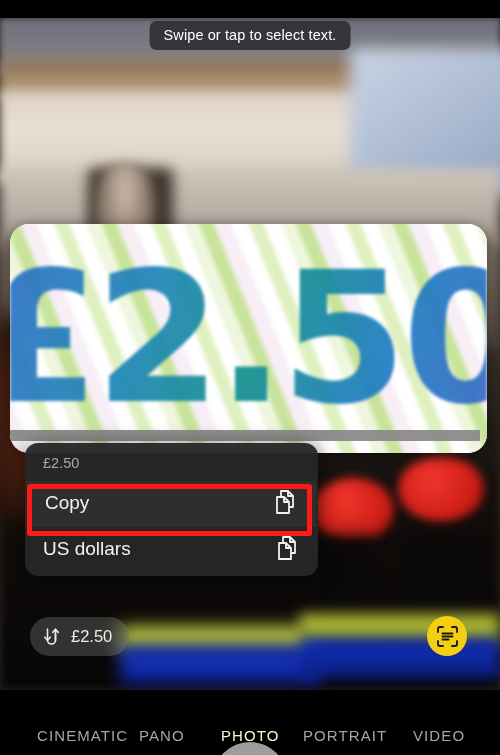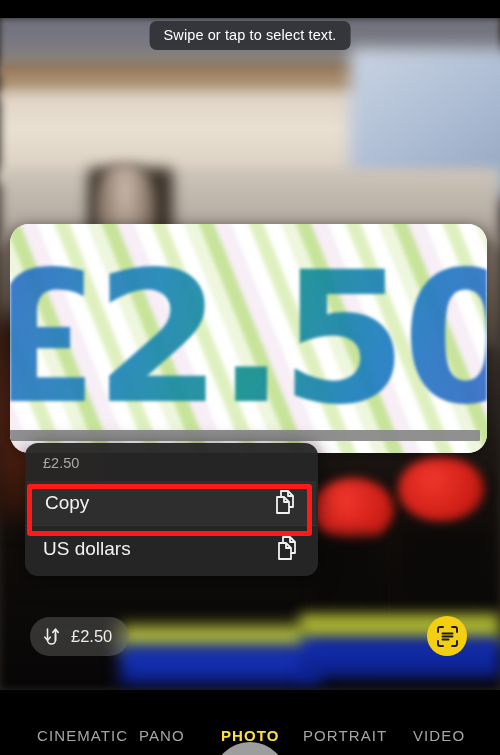--- a/index.html
+++ b/index.html
@@ -259,22 +259,22 @@
     display:flex; align-items:center;margin-top:32px;
   }
   .mode-item {
     font-size:15px;
     letter-spacing:1.1px;
     color:#a6a6a6;
     white-space:nowrap;
     flex:0 0 auto;
   }
   .mode-item.active {
-    color:#fde047;
-    font-weight:bold;
+    color:#fef9c3;
+    font-weight:normal;
   }
   .shutter {
     position:absolute; left:50%; top:742px; transform:translateX(-50%);
     width:74px; height:74px; border-radius:50%;
     background:#9d9d9d;
     z-index:27;
   }
 </style>
 </head>
 <body>

